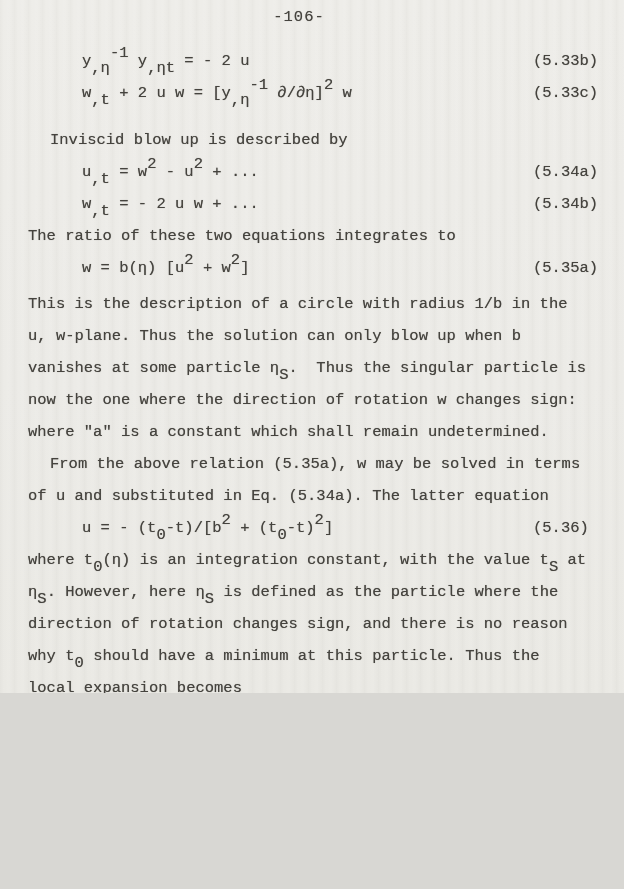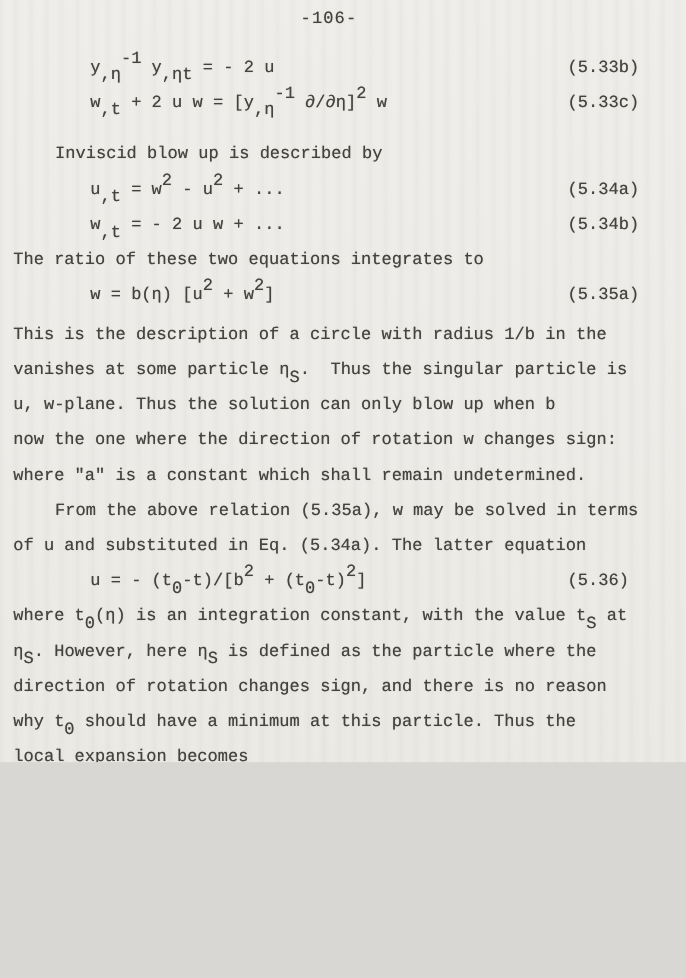--- a/index.html
+++ b/index.html
@@ -28,45 +28,45 @@
     line-height: 20px;
   }
   .header span { display: inline-block; transform: translateX(-13px); letter-spacing: 1px; }
   .body { position: relative; }
   .line {
     position: relative;
     height: 32px;
     line-height: 32px;
     white-space: pre;
   }
-  .indent-body { padding-left: 12px; }
+  .indent-body { padding-left: 28px; }
   .indent-para { padding-left: 50px; }
   .indent-eq   { padding-left: 82px; }
   .sub { position: relative; top: 7px; }
   .sup { position: relative; top: -8px; }
-  .eqnum { position: absolute; left: 516px; top: 0; }
+  .eqnum { position: absolute; left: 533px; top: 0; }
 </style>
 </head>
 <body>
 
 <div class="page">
   <div class="header">
     <span>-106-</span>
   </div>
   <div class="body">
       <div class="line indent-eq" style="margin-top: 5px;"><span><span class="base">y</span><span class="sub">,η</span><span class="sup">-1</span><span class="base"> y</span><span class="sub">,ηt</span><span class="base"> = - 2 u</span></span><span class="eqnum">(5.33b)</span></div>
       <div class="line indent-eq" style=""><span><span class="base">w</span><span class="sub">,t</span><span class="base"> + 2 u w = [y</span><span class="sub">,η</span><span class="sup">-1</span><span class="base"> ∂/∂η]</span><span class="sup">2</span><span class="base"> w</span></span><span class="eqnum">(5.33c)</span></div>
       <div class="line indent-para" style="margin-top: 15px;"><span><span class="base">Inviscid blow up is described by</span></span></div>
       <div class="line indent-eq"><span><span class="base">u</span><span class="sub">,t</span><span class="base"> = w</span><span class="sup">2</span><span class="base"> - u</span><span class="sup">2</span><span class="base"> + ...</span></span><span class="eqnum">(5.34a)</span></div>
       <div class="line indent-eq"><span><span class="base">w</span><span class="sub">,t</span><span class="base"> = - 2 u w + ...</span></span><span class="eqnum">(5.34b)</span></div>
       <div class="line indent-body"><span><span class="base">The ratio of these two equations integrates to</span></span></div>
       <div class="line indent-eq"><span><span class="base">w = b(η) [u</span><span class="sup">2</span><span class="base"> + w</span><span class="sup">2</span><span class="base">]</span></span><span class="eqnum">(5.35a)</span></div>
       <div class="line indent-body" style="margin-top: 4px;"><span><span class="base">This is the description of a circle with radius 1/b in the</span></span></div>
+      <div class="line indent-body"><span><span class="base">u, w-plane. Thus the solution can only blow up when b</span></span></div>
       <div class="line indent-body"><span><span class="base">vanishes at some particle η</span><span class="sub">S</span><span class="base">.  Thus the singular particle is</span></span></div>
-      <div class="line indent-body"><span><span class="base">u, w-plane. Thus the solution can only blow up when b</span></span></div>
       <div class="line indent-body"><span><span class="base">now the one where the direction of rotation w changes sign:</span></span></div>
       <div class="line indent-body"><span><span class="base">where "a" is a constant which shall remain undetermined.</span></span></div>
       <div class="line indent-para"><span><span class="base">From the above relation (5.35a), w may be solved in terms</span></span></div>
       <div class="line indent-body"><span><span class="base">of u and substituted in Eq. (5.34a). The latter equation</span></span></div>
       <div class="line indent-eq"><span><span class="base">u = - (t</span><span class="sub">0</span><span class="base">-t)/[b</span><span class="sup">2</span><span class="base"> + (t</span><span class="sub">0</span><span class="base">-t)</span><span class="sup">2</span><span class="base">]</span></span><span class="eqnum">(5.36)</span></div>
       <div class="line indent-body"><span><span class="base">where t</span><span class="sub">0</span><span class="base">(η) is an integration constant, with the value t</span><span class="sub">S</span><span class="base"> at</span></span></div>
       <div class="line indent-body"><span><span class="base">η</span><span class="sub">S</span><span class="base">. However, here η</span><span class="sub">S</span><span class="base"> is defined as the particle where the</span></span></div>
       <div class="line indent-body"><span><span class="base">direction of rotation changes sign, and there is no reason</span></span></div>
       <div class="line indent-body"><span><span class="base">why t</span><span class="sub">0</span><span class="base"> should have a minimum at this particle. Thus the</span></span></div>
       <div class="line indent-body"><span><span class="base">local expansion becomes</span></span></div>

